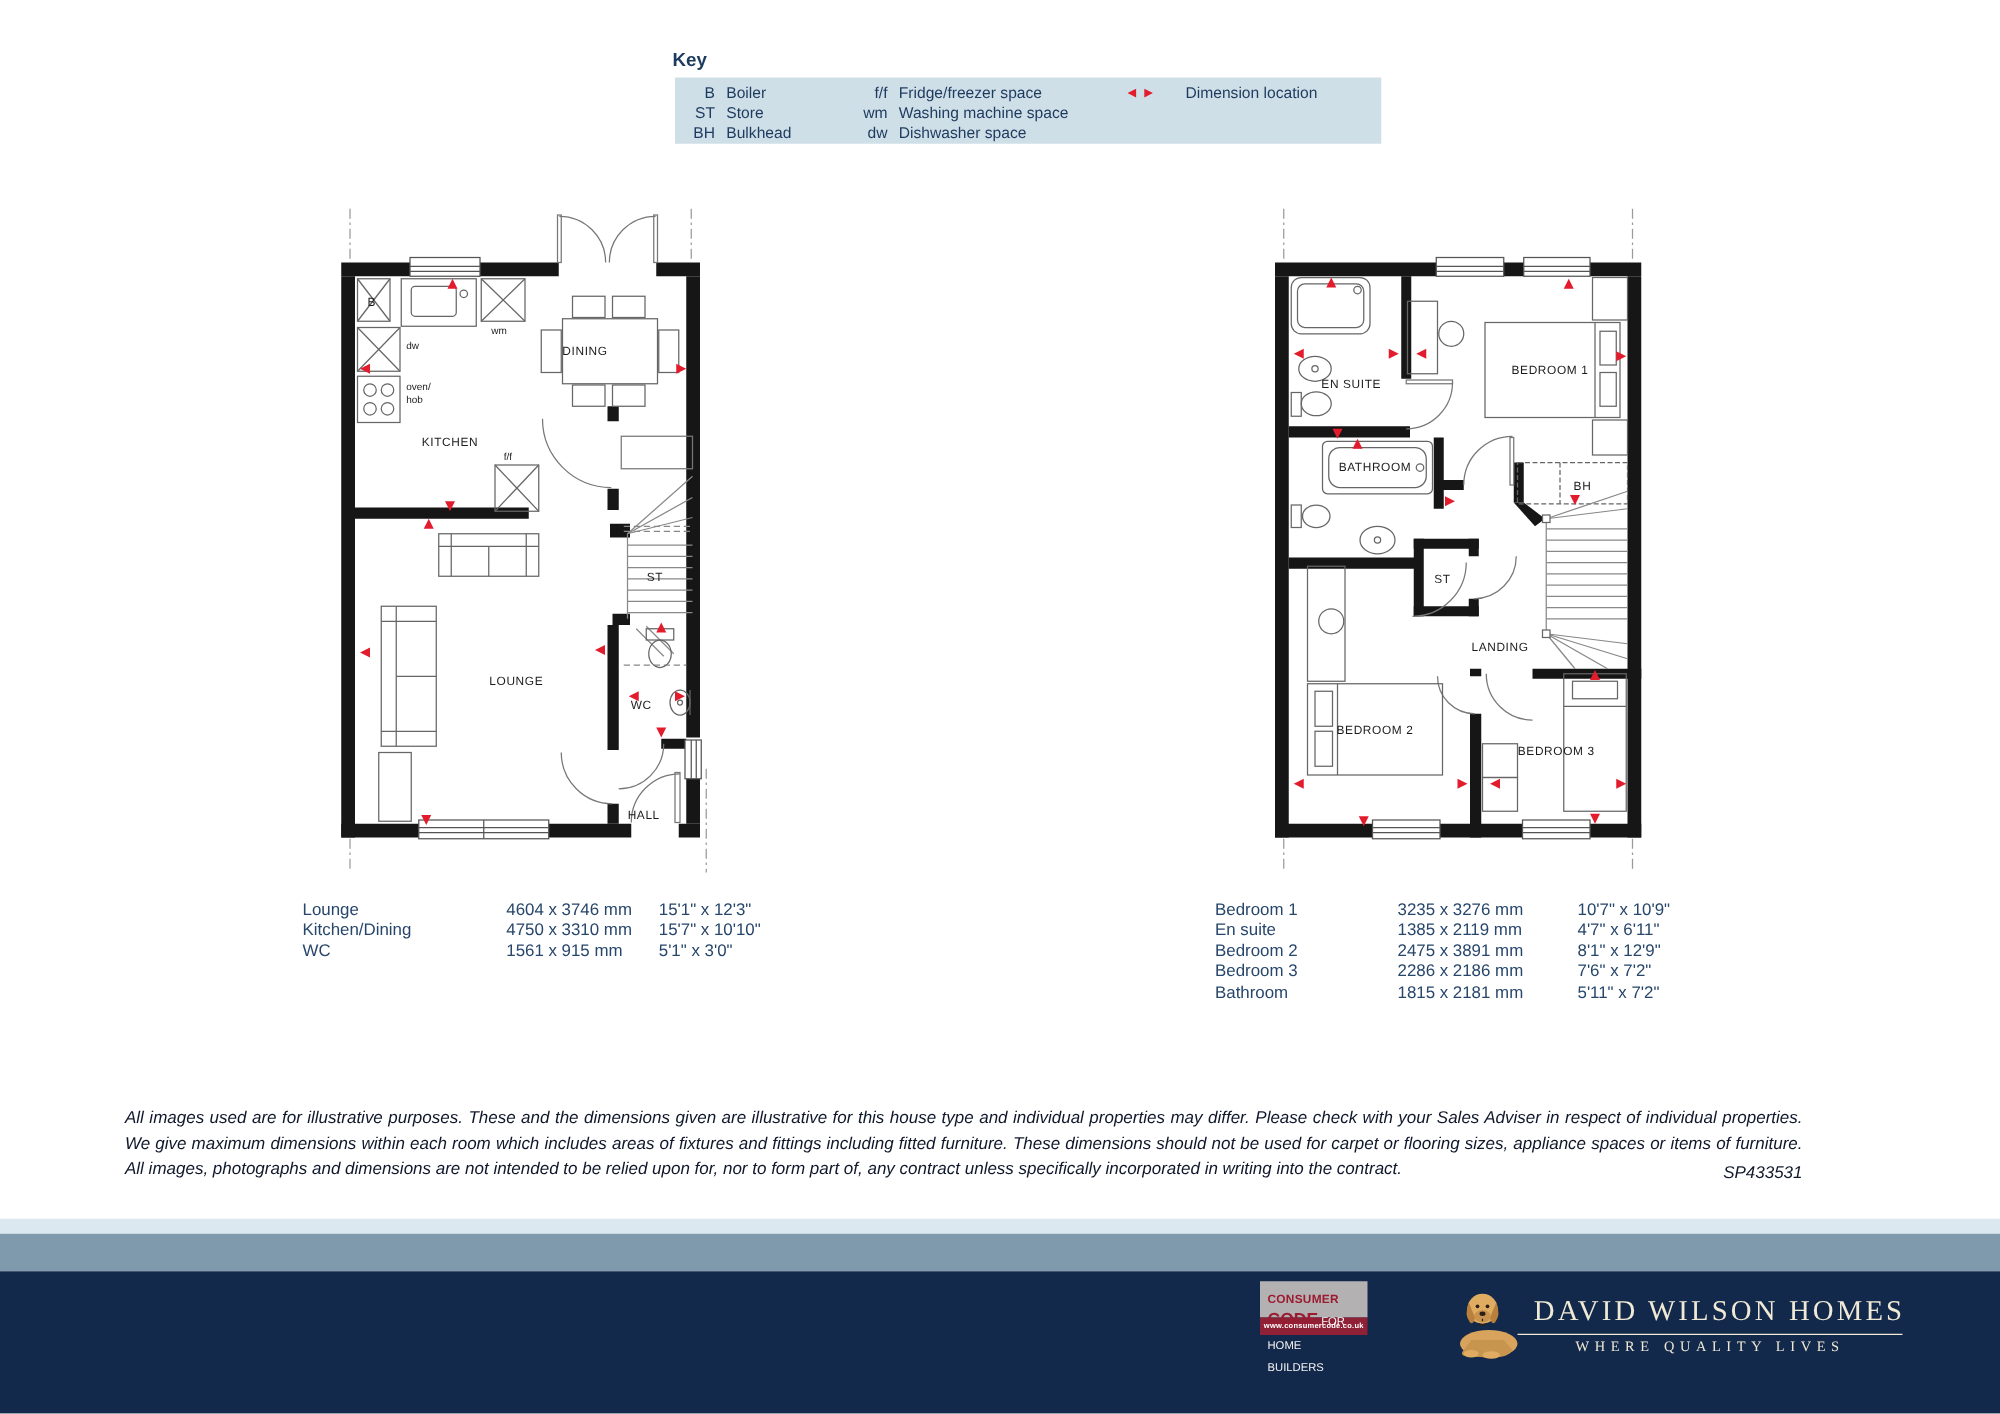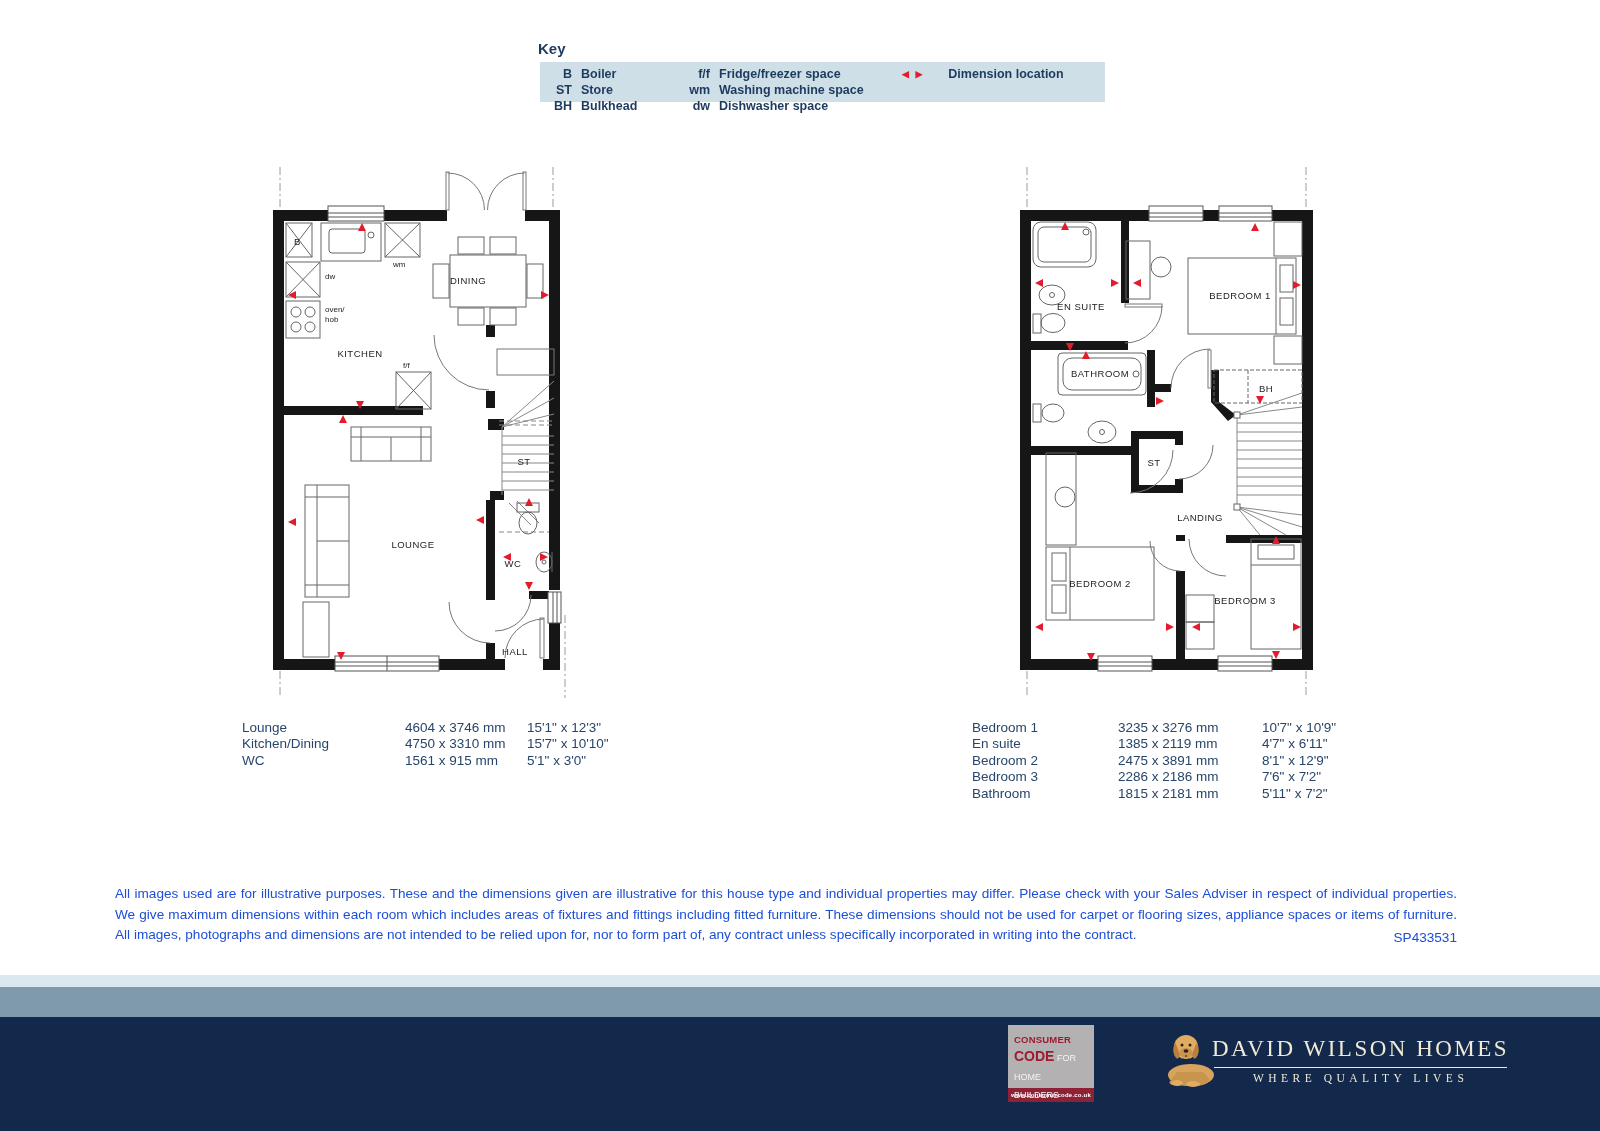--- a/index.html
+++ b/index.html
@@ -4,50 +4,50 @@
 <style>
   html,body{margin:0;padding:0;background:#fff;}
   .page{position:relative;width:1600px;height:1131px;background:#ffffff;overflow:hidden;
         font-family:"Liberation Sans",sans-serif;}
   
   .title-block{position:absolute;left:90px;top:52px;width:360px;text-align:center;}
   .main-title{font-size:46px;letter-spacing:3px;color:#1d3a5f;font-weight:400;white-space:nowrap;}
   .sub-title{margin-top:8px;font-size:14px;letter-spacing:3px;color:#44658c;font-weight:400;}
   
   .key-title{position:absolute;left:538px;top:40px;font-size:15px;font-weight:700;color:#1d3a5f;}
-  .key-panel{position:absolute;left:540px;top:62px;width:565px;height:40px;background:#cfdfe7;font-weight:bold;}
+  .key-panel{position:absolute;left:540px;top:62px;width:565px;height:53px;background:#cfdfe7;}
   .key-row{position:absolute;height:16px;font-size:12.5px;color:#1d3a5f;white-space:nowrap;}
   .key-abbr{display:inline-block;text-align:right;}
   .key-lbl{display:inline-block;margin-left:9px;}
   .dim-arrows{color:#e31c2d;font-size:9px;letter-spacing:2px;vertical-align:1px;}
   
   .dims{position:absolute;color:#27466b;}
   .dims h3{margin:0 0 4px 0;font-size:17px;font-weight:700;color:#1d3a5f;}
   .dim-row{display:grid;font-size:13.5px;line-height:16.4px;}
   .g-cols{grid-template-columns:163px 122px auto;}
   .f-cols{grid-template-columns:146px 144px auto;}
   
-  .disclaimer{position:absolute;left:115px;top:884px;width:1342px;color:#1d4ed8;}
+  .disclaimer{position:absolute;left:100px;top:884px;width:1342px;color:#0f172a;font-style:italic;}
   .disclaimer p{margin:0;font-size:13.6px;line-height:1.52;text-align:justify;}
   .sp-code{position:absolute;right:0;bottom:1px;font-size:13.6px;}
   
   .band-light{position:absolute;left:0;top:975px;width:1600px;height:12px;background:#dbe8ef;}
   .band-mid{position:absolute;left:0;top:987px;width:1600px;height:30px;background:#7f9aad;}
   .band-navy{position:absolute;left:0;top:1017px;width:1600px;height:114px;background:#13294b;}
   .dwh-url{position:absolute;left:115px;top:1043px;font-size:42px;font-weight:700;color:#ffffff;letter-spacing:1px;}
   .cc-logo{position:absolute;left:1008px;top:1025px;width:86px;height:61px;}
-  .cc-top{background:#b3b1b2;height:63px;padding:4px 6px 0 6px;box-sizing:border-box;line-height:1.15;}
+  .cc-top{background:#b3b1b2;height:29px;padding:4px 6px 0 6px;box-sizing:border-box;line-height:1.15;}
   .cc-l1{font-size:9.5px;font-weight:700;color:#9c1b30;letter-spacing:.2px;}
   .cc-l2r{font-size:14px;font-weight:700;color:#9c1b30;margin-top:28px;}
   .cc-l2w{font-size:9px;color:#f4f3f3;}
   .cc-l3{font-size:9px;color:#f4f3f3;}
   .cc-bar{background:#8e2135;height:14px;display:flex;align-items:center;justify-content:center;}
   .cc-url{font-size:6px;font-weight:700;color:#ffffff;letter-spacing:.2px;}
   .dwh-logo{position:absolute;left:1212px;top:1036px;text-align:center;color:#efe9d5;}
-  .dwh-name{font-family:"Liberation Serif",serif;font-size:23px;letter-spacing:2.5px;white-space:nowrap;}
+  .dwh-name{font-family:"Liberation Serif",serif;font-size:23px;letter-spacing:2.5px;white-space:nowrap;margin-left:15px;}
   .dwh-rule{height:1px;background:#efe9d5;margin:5px 2px 4px 2px;}
   .dwh-tag{font-size:11.5px;letter-spacing:4.5px;font-family:"Liberation Serif",serif;}
   .dog{position:absolute;left:1163px;top:1030px;}
   
   svg text{font-family:"Liberation Sans",sans-serif;fill:#1c1c1c;}
   .room-lb{font-size:9.5px;letter-spacing:.5px;}
   .small-lb{font-size:8px;}
 </style>
 </head>
 <body>

